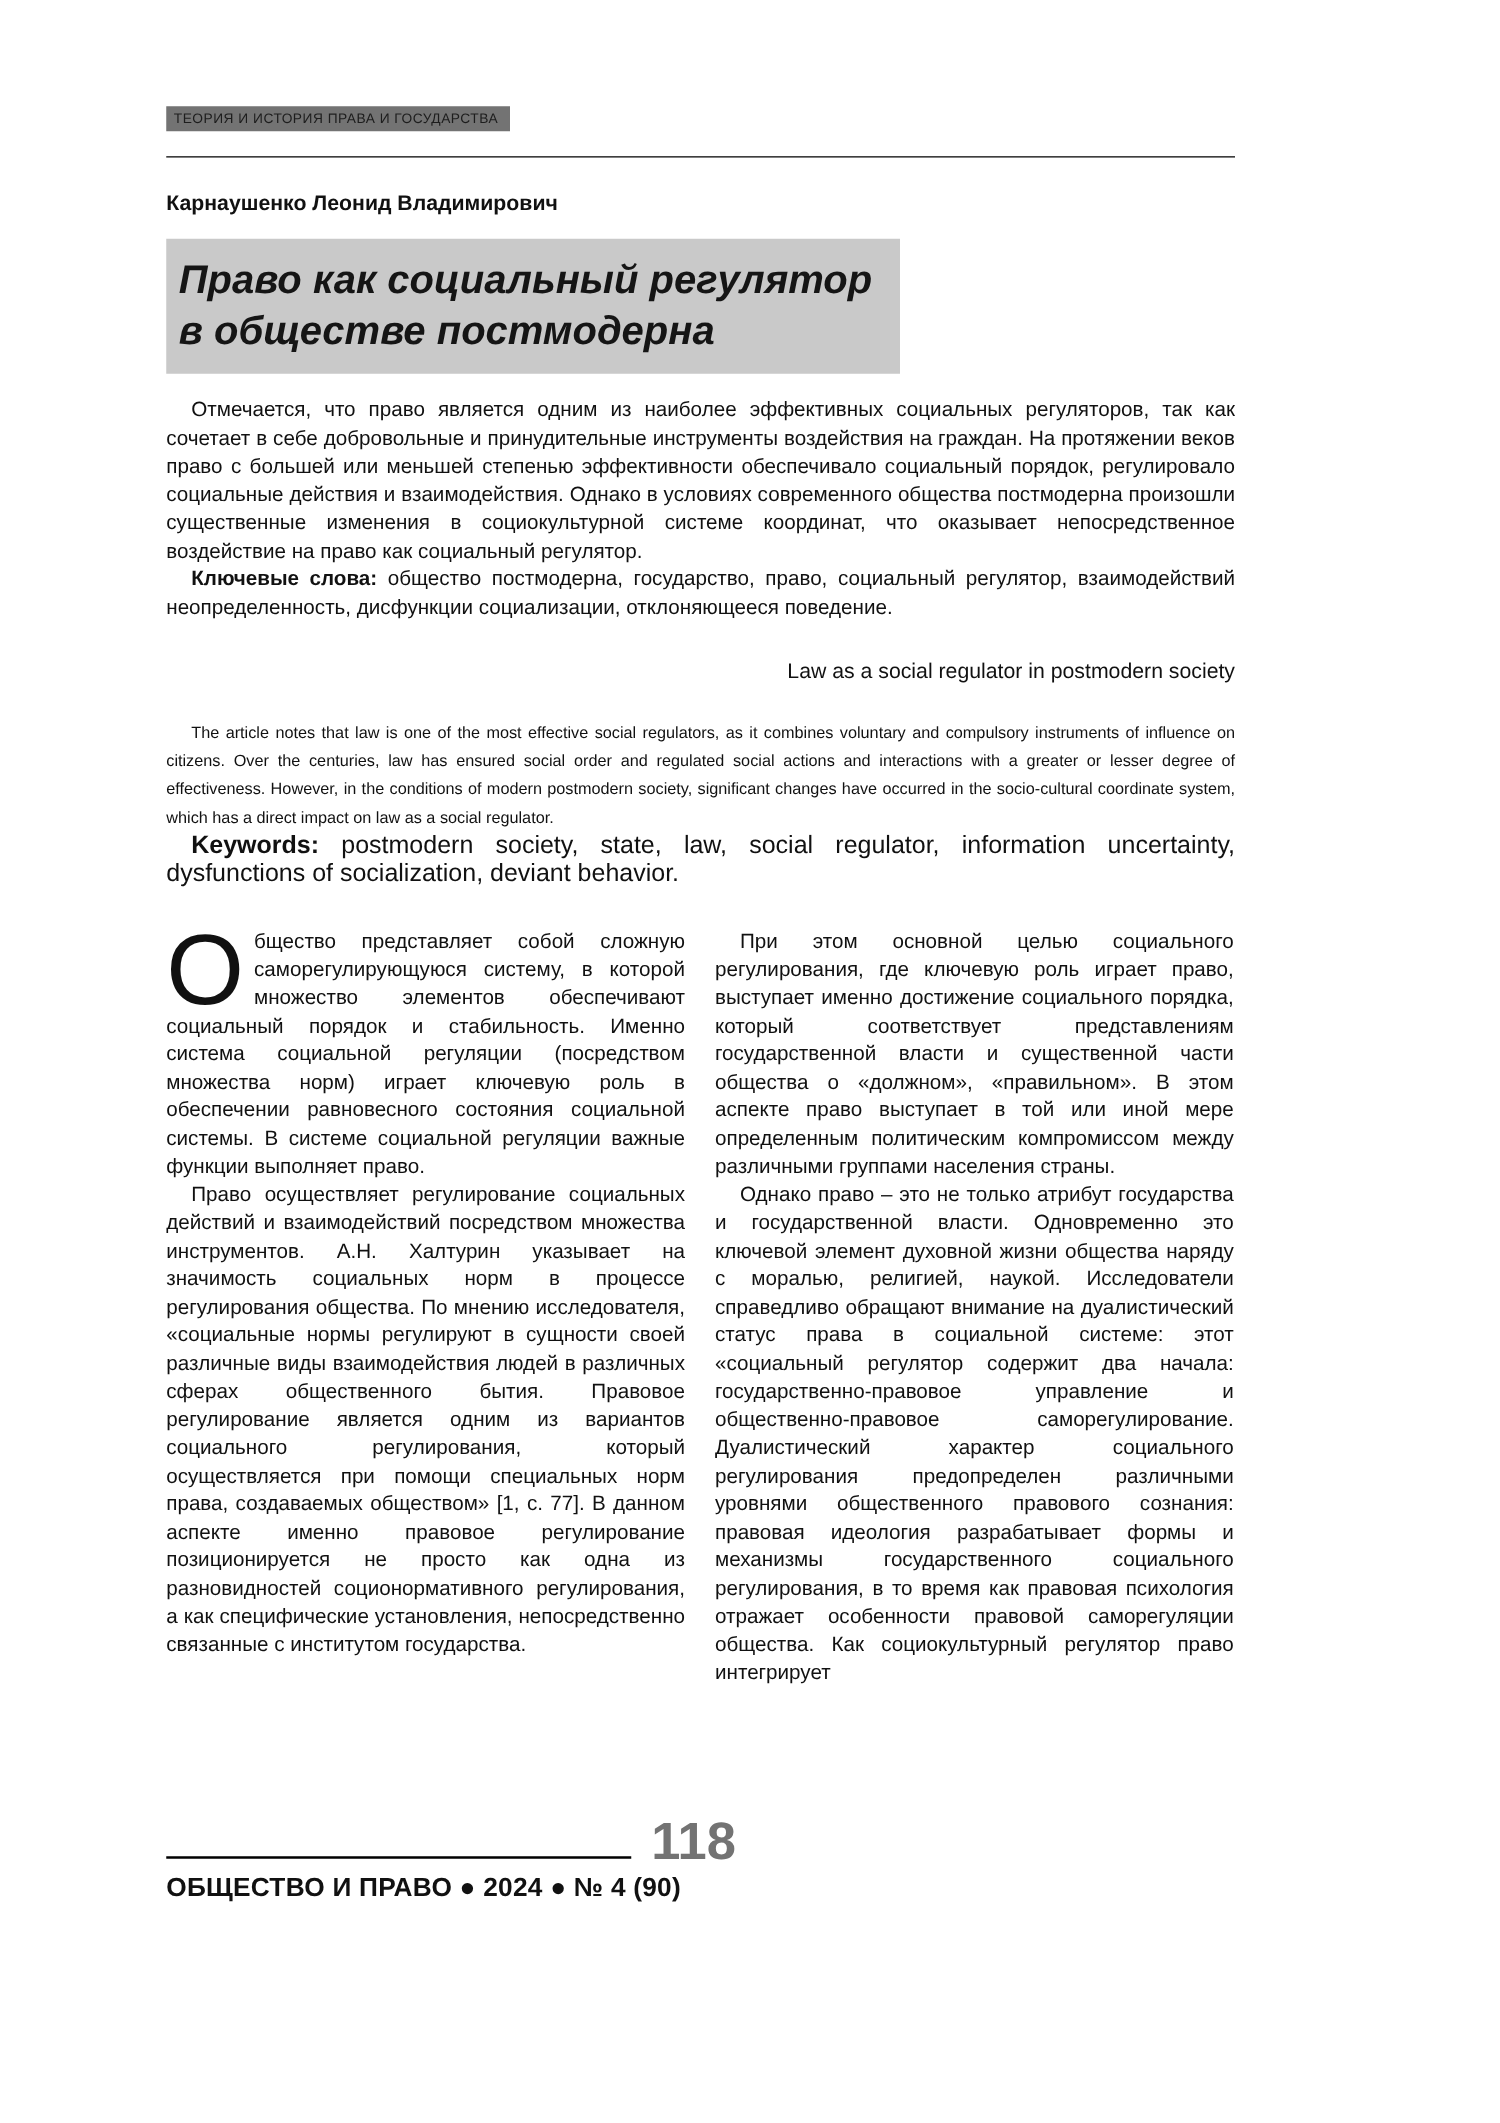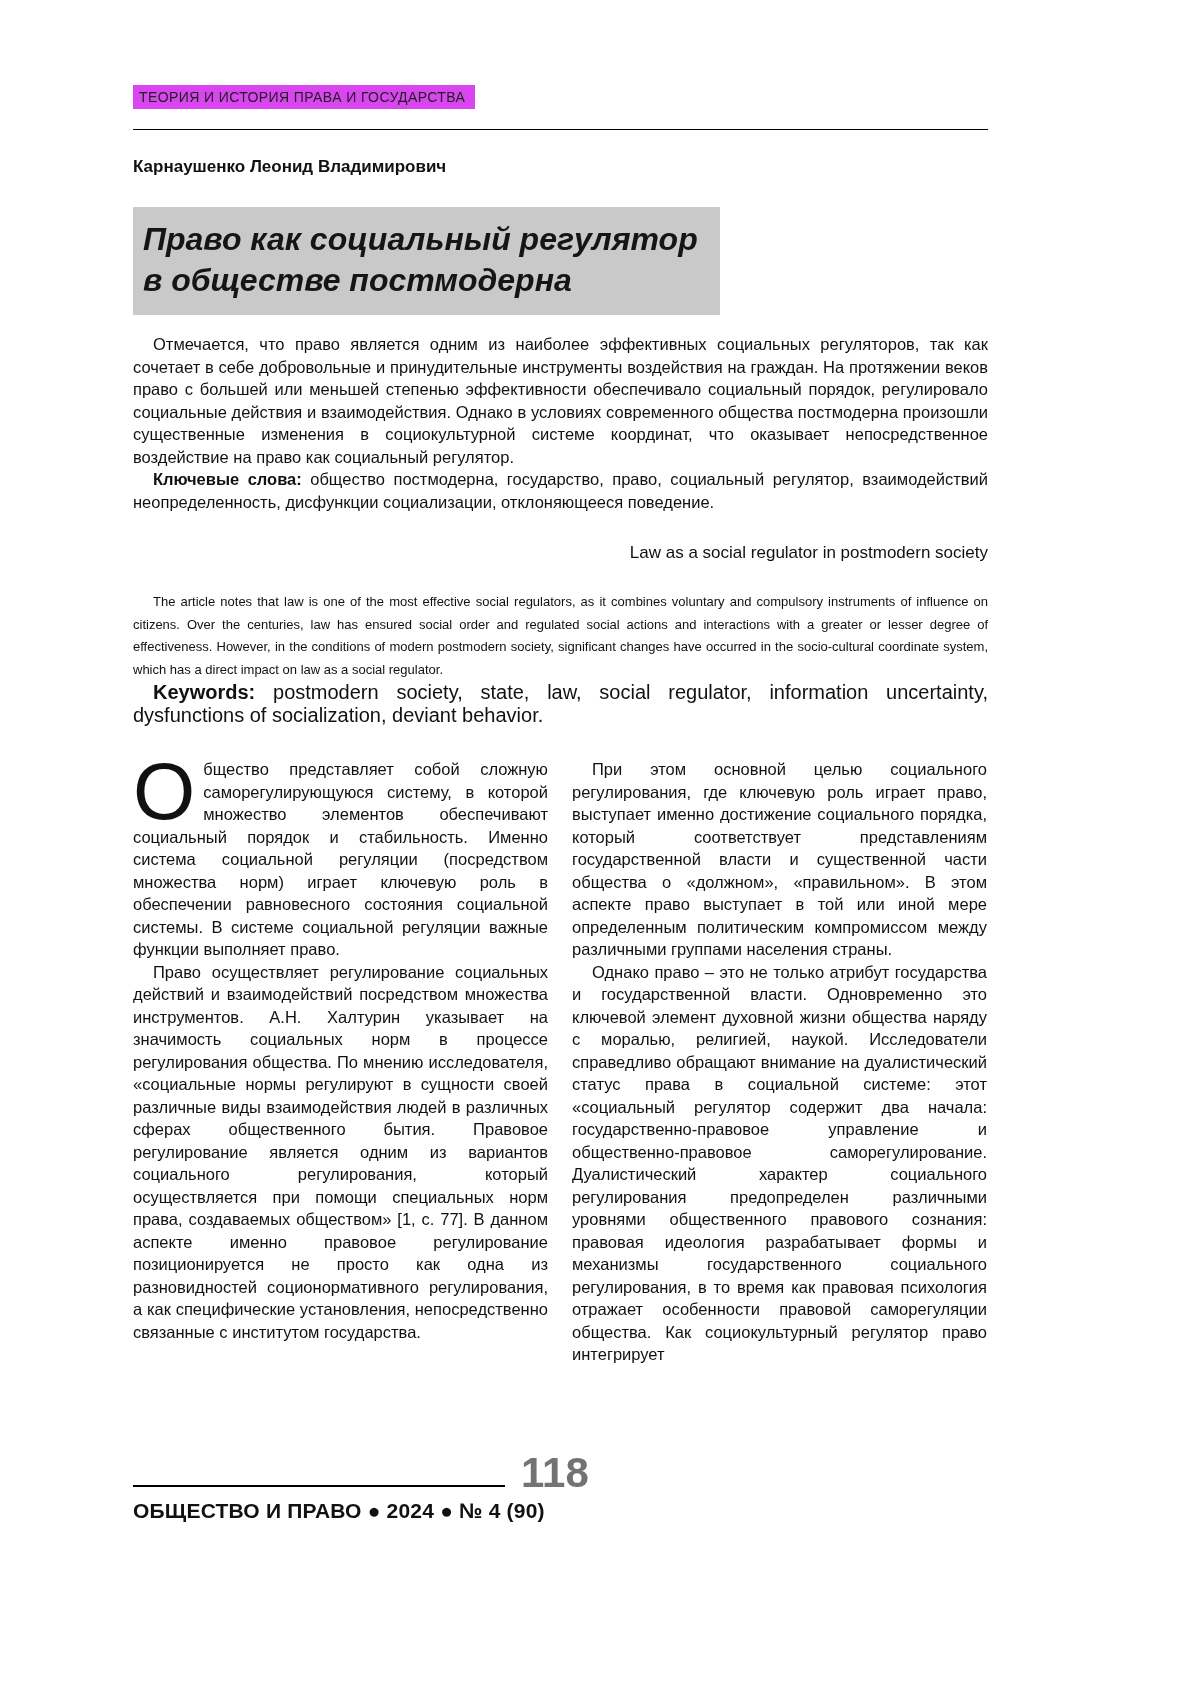--- a/index.html
+++ b/index.html
@@ -18,41 +18,41 @@
   .page {
     box-sizing: border-box;
     width: 1200px;
     height: 1698px;
     padding: 85px 212px 0 133px; 
   }
 
   
   .section-bar {
     display: inline-block;
-    background: #d946ef;
+    background: #737373;
     padding: 4px 10px 4px 6px;
-    font-size: 14px;
+    font-size: 11px;
     letter-spacing: 0.4px;
     color: #1d1d1d;
   }
 
   
   .author-block {
     margin-top: 20px;
     border-top: 1.5px solid #000;
     padding-top: 27px;
     font-weight: bold;
     font-size: 17px;
   }
 
   
   .title-band {
     display: inline-block;
     background: #c9c9c9;
-    margin-top: 30px;
+    margin-top: 18px;
     padding: 12px 22px 14px 10px;
     font-style: italic;
     font-weight: bold;
     font-size: 32px;
     line-height: 41px;
     color: #151515;
   }
 
   .abstract {
     margin: 18px 0 0 0;

